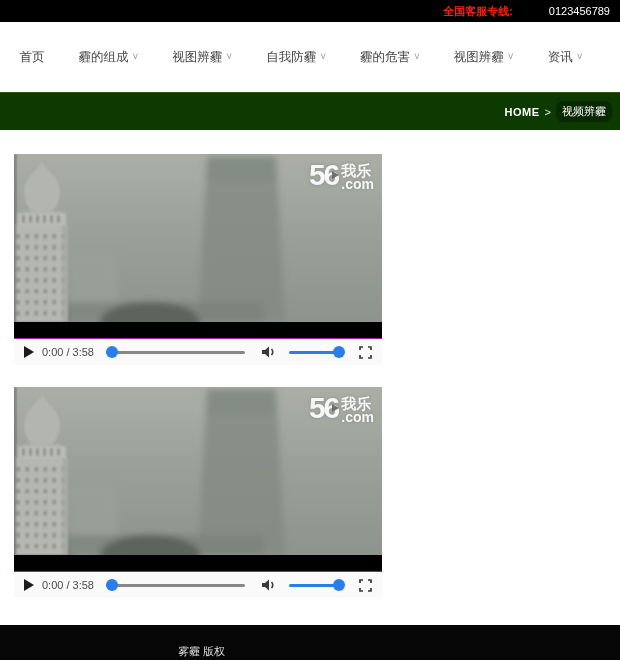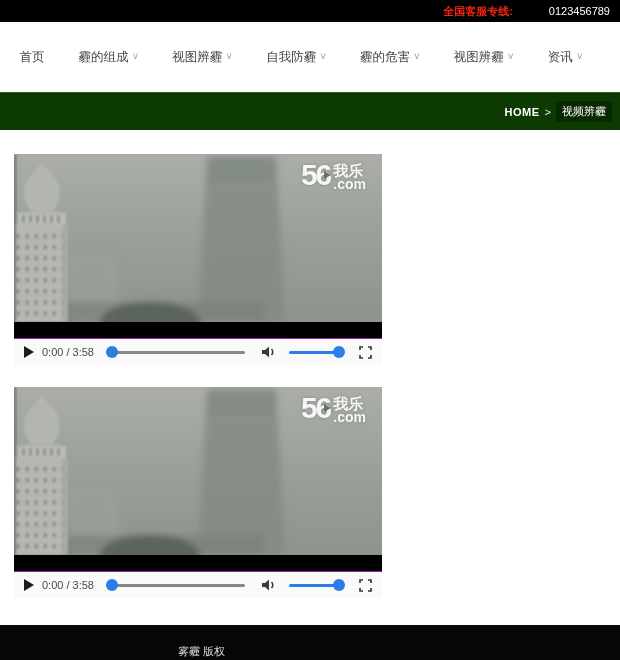--- a/index.html
+++ b/index.html
@@ -20,29 +20,29 @@
   .nav-item { font-size:12.5px; color:#454545; text-decoration:none; cursor:pointer;
               padding:0 4px; white-space:nowrap; display:inline-flex; align-items:center; }
   .chev { font-size:10px; color:#9a9a9a; margin-left:4px; line-height:1; }
 
   
   .crumb-bar { height:38px; background:var(--breadcrumb-green,#0c3a00);
                border-top:1px solid #2e5c16; display:flex; align-items:center;
                justify-content:flex-end; padding-right:8px; font-size:11px; color:#fff; }
   .crumb-home { font-weight:bold; letter-spacing:.5px; cursor:pointer;padding-left:20px; }
   .crumb-sep { margin:0 5px; color:#e7e7e7; }
-  .crumb-cur { background:rgba(0,0,0,.30); padding:3px 6px; border-radius:1px; }
+  .crumb-cur { background:rgba(0,0,0,.30); padding:3px 6px; border-radius:7px; }
 
   
   .video-player { width:368px; margin-left:14px; }
   .video-player.first  { margin-top:24px; }
   .video-player.second { margin-top:22px; }
   .video-scene { position:relative; height:168px; overflow:hidden; background:#9aa098; cursor:pointer; }
   .scene-svg { display:block; width:368px; height:168px; }
-  .watermark { position:absolute; top:6px; right:16px; display:flex;
+  .watermark { position:absolute; top:6px; right:8px; display:flex;
                color:rgba(255,255,255,.92); font-weight:bold;
                text-shadow:0 0 3px rgba(110,115,110,.6); }
   .wm-num { font-size:30px; line-height:30px; letter-spacing:-2px; position:relative; }
   .wm-play { position:absolute; left:23px; top:11px; width:0; height:0;
              border-left:7px solid rgba(100,106,100,.95);
              border-top:4.5px solid transparent; border-bottom:4.5px solid transparent; }
   .wm-col { display:flex; flex-direction:column; margin-left:3px; }
   .wm-suffix { font-size:15px; line-height:15px; margin-top:3px; }
   .wm-domain { font-size:14px; line-height:13px; }
   .letterbox { height:16px; background:#000; }

